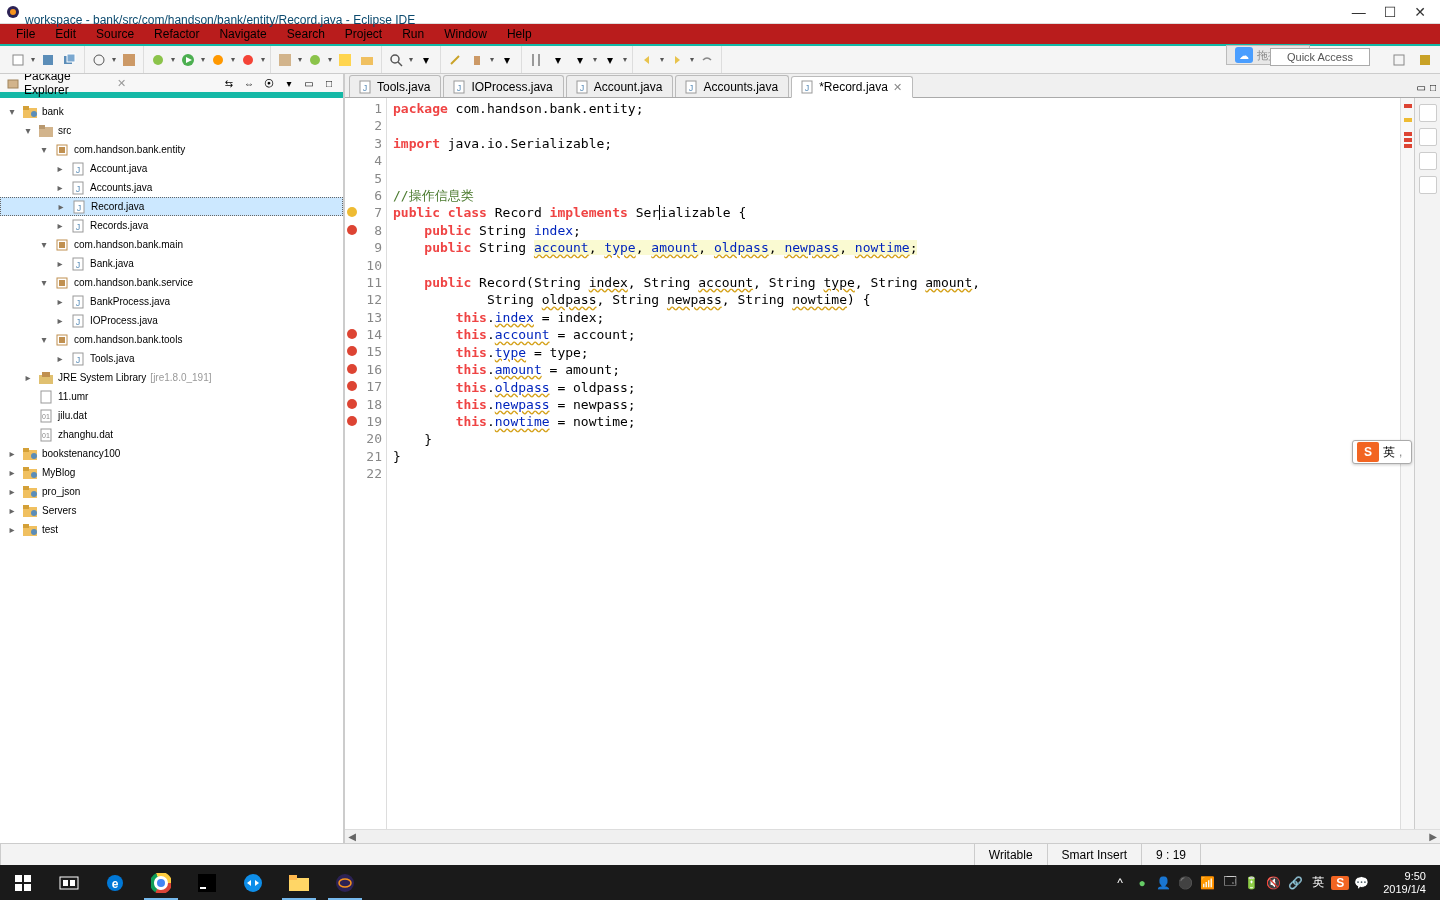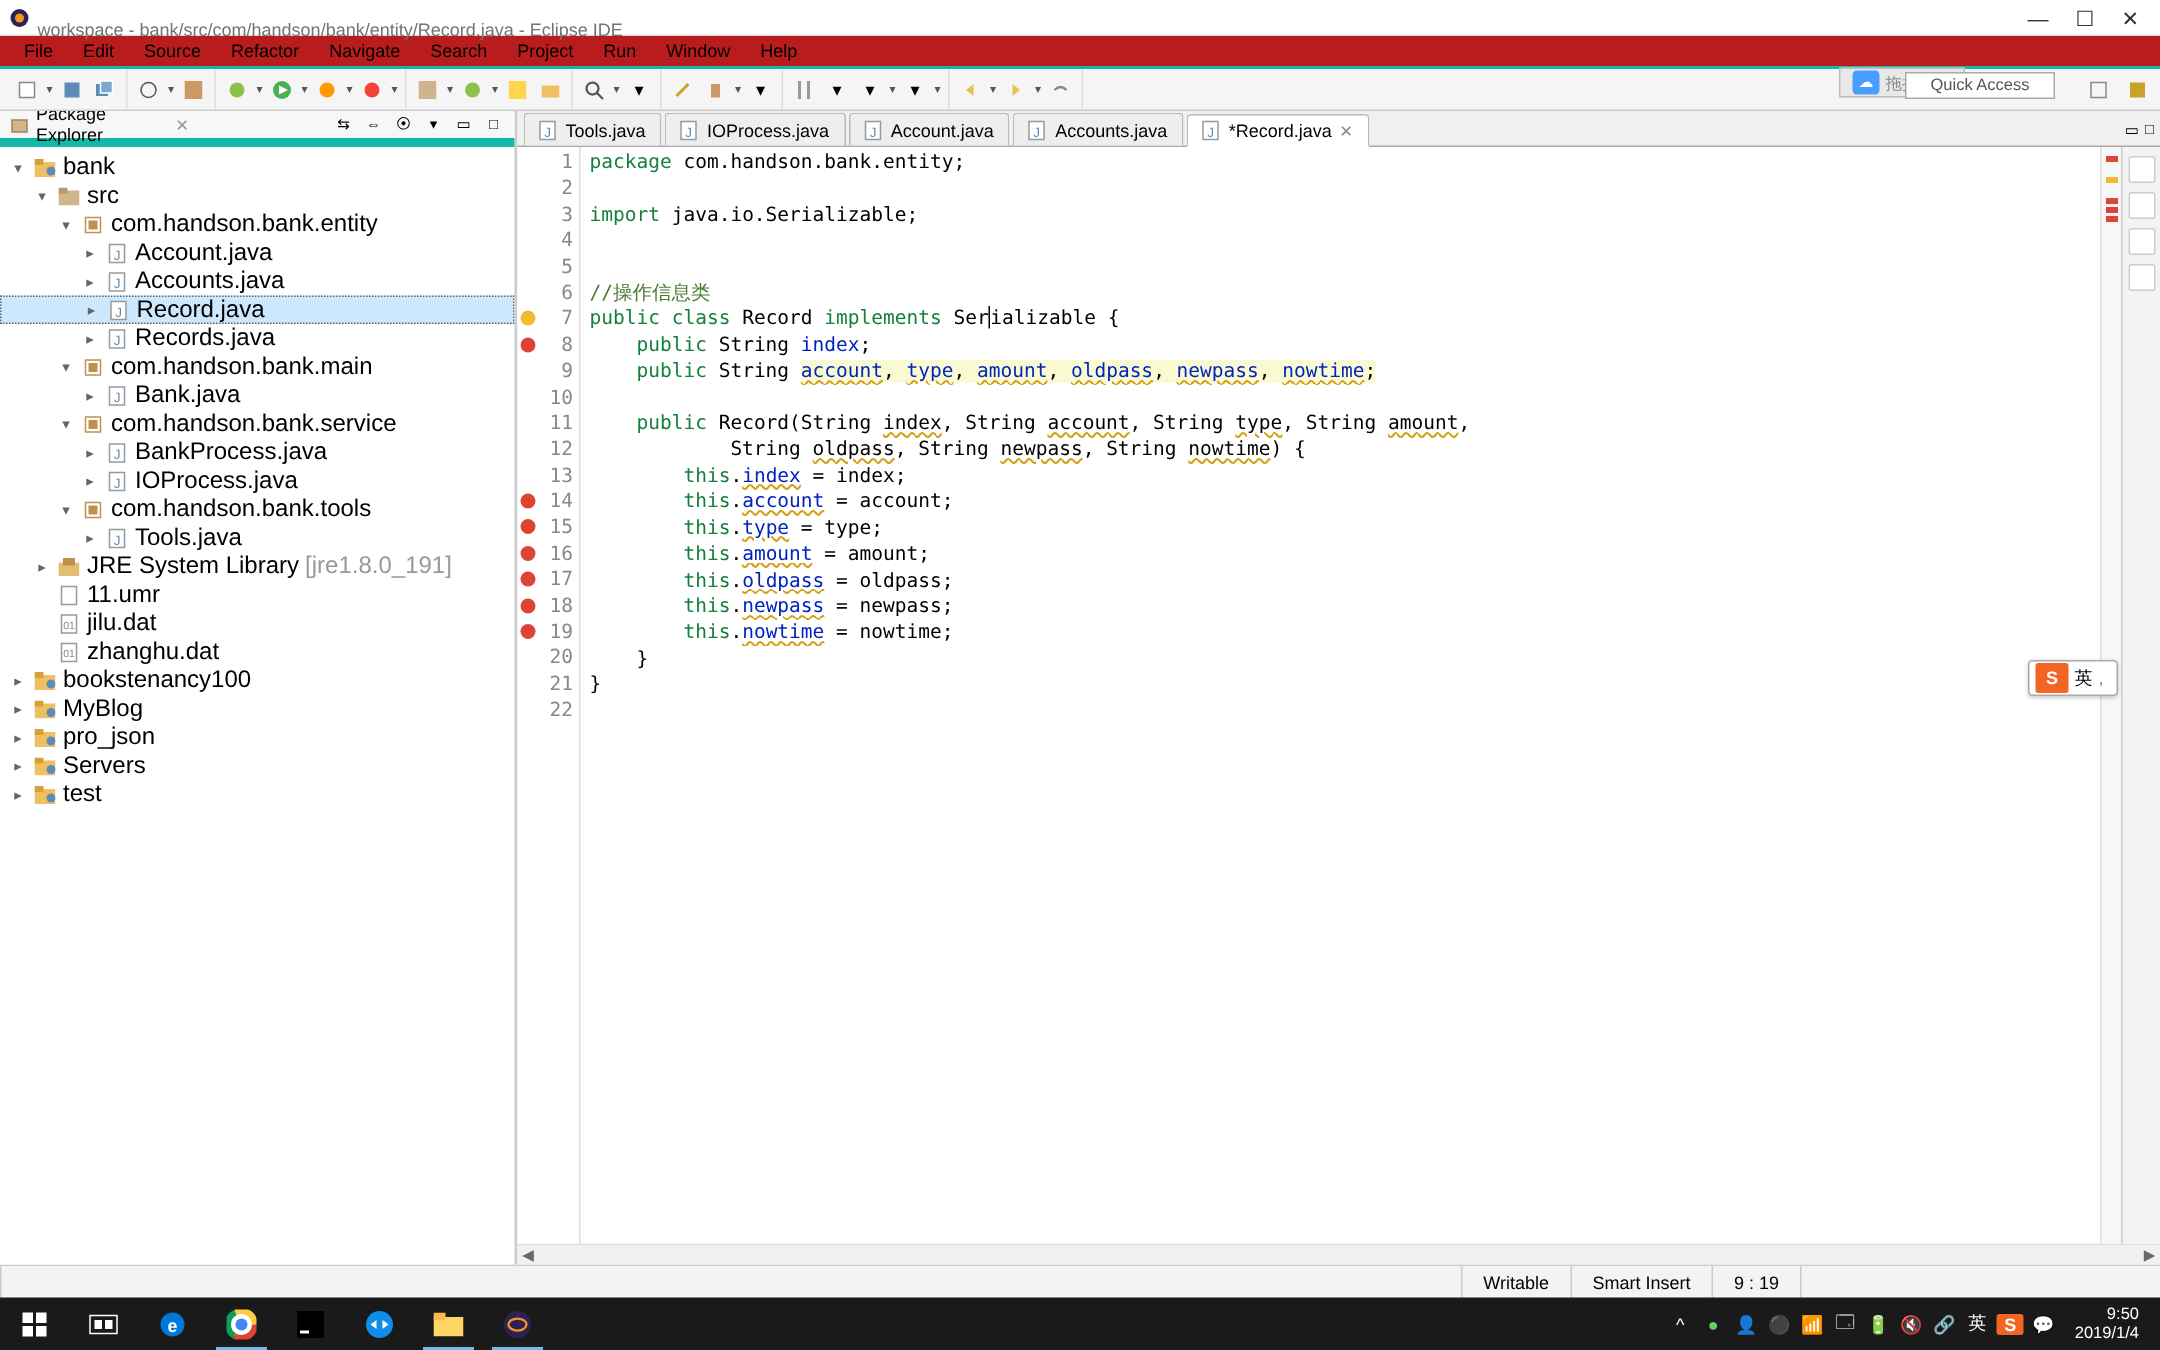--- a/index.html
+++ b/index.html
@@ -1,21 +1,21 @@
 <!DOCTYPE html>
 <html><head>
 <meta charset="utf-8">
 <style>
 * { box-sizing: border-box; margin: 0; padding: 0; }
 body { font-family: "Segoe UI", Tahoma, sans-serif; font-size: 12px; background: #f0f0f0; overflow: hidden; width: 1440px; height: 900px; position: relative; }
 
 
 .titlebar { height: 24px; background: #fff; display: flex; align-items: center; padding: 0 6px; border-bottom: 1px solid #ddd; }
 .titlebar .icon { width: 14px; height: 14px; margin-right: 5px; }
-.titlebar .title { flex: 1; font-size: 12px; color: #737373; margin-top: 16px; }
+.titlebar .title { flex: 1; font-size: 12px; color: #0c4a6e; margin-top: 16px; }
 .titlebar .winbtns { display: flex; gap: 18px; padding-right: 8px; }
 .titlebar .winbtns span { cursor: pointer; font-size: 14px; color: #333; }
 
 
 .menubar { height: 22px; background: #b91c1c; display: flex; align-items: center; padding: 0 6px; border-bottom: 2px solid #14b8a6; }
 .menubar span { padding: 2px 10px; cursor: pointer; font-size: 12px; }
 
 
 .toolbar { height: 28px; background: #f5f5f5; display: flex; align-items: center; padding: 0 4px; border-bottom: 1px solid #ccc; position: relative; }
 .tb-group { display: flex; align-items: center; padding: 0 3px; border-right: 1px solid #ddd; height: 100%; }
@@ -32,38 +32,38 @@
 
 .pkg-explorer { width: 345px; border-right: 2px solid #ccc; background: #fff; display: flex; flex-direction: column; }
 .pkg-header { height: 24px; display: flex; align-items: center; padding: 0 6px; border-bottom: 6px solid #14b8a6; background: #f7f7f7; }
 .pkg-header .pkg-title { flex: 1; font-size: 12px; }
 .pkg-header .hicon { width: 16px; height: 16px; margin-left: 4px; cursor: pointer; display:flex; align-items:center; justify-content:center; font-size:10px;}
 .pkg-tree { flex: 1; overflow: auto; padding: 4px 0; }
 .tree-item { display: flex; align-items: center; height: 19px; padding-left: 6px; cursor: pointer; white-space: nowrap; }
 .tree-item.selected { background: #cce8ff; border: 1px dotted #666; }
 .tree-toggle { width: 12px; font-size: 10px; color: #666; text-align: center; }
 .tree-icon { width: 16px; height: 14px; margin: 0 4px; display:inline-flex; align-items:center; justify-content:center; }
-.tree-label { font-size: 16px; }
+.tree-label { font-size: 10px; }
 .tree-label.jre { color: #999; margin-left:4px;}
 .indent1{padding-left:22px;} .indent2{padding-left:38px;} .indent3{padding-left:54px;}
 
 
 .editor-area { flex: 1; display: flex; flex-direction: column; position: relative; }
 .editor-tabs { height: 24px; display: flex; align-items: flex-end; background: #f0f0f0; border-bottom: 1px solid #aaa; padding-left: 4px; }
 .etab { height: 22px; padding: 0 10px 0 8px; display: flex; align-items: center; gap: 5px; background: #eee; border: 1px solid #bbb; border-bottom: none; margin-right: 2px; font-size: 12px; cursor: pointer; border-radius: 3px 3px 0 0;}
 .etab.active { background: #fff; border-bottom: 1px solid #fff; margin-bottom:-1px; }
 .etab .close { font-size: 11px; color: #888; cursor: pointer; }
 .editor-body { flex: 1; display: flex; background: #fff; position: relative; }
 .gutter { width: 42px; background: #fff; border-right: 1px solid #ddd; text-align: right; padding: 2px 4px 2px 0; font-family: Consolas, monospace; font-size: 13px; color: #888; line-height: 17.4px; position:relative;}
 .gutter .ln { height: 17.4px; position:relative; }
 .gutter .mark { position:absolute; left:2px; width:10px; height:10px; border-radius:50%; top:3px;}
 .gutter .mark.err { background:#d43; }
 .gutter .mark.warn { background:#eb3; }
 .code { flex: 1; font-family: Consolas, monospace; font-size: 13px; line-height: 17.4px; padding: 2px 6px; white-space: pre; color: #000; overflow:hidden; }
-.code .kw { color: #15803d; font-weight: normal; }
+.code .kw { color: #ef4444; font-weight: bold; }
 .code .cm { color: #4a7a2e; }
 .code .fld { color: #0024bd; }
 .code .wavy { text-decoration: underline wavy #d4a017; }
 .code .hl { background: #fafad2; }
 .code .text-cursor{ display:inline-block; width:1px; height:15px; background:#000; vertical-align:middle; position:relative; top:-1px;}
 .overview { width: 14px; background: #f7f7f7; border-left: 1px solid #ddd; position:relative;}
 .overview .om{ position:absolute; width:8px; height:4px; left:3px;}
 .right-toolbar { width: 26px; background: #f3f3f3; border-left: 1px solid #ccc; display:flex; flex-direction:column; align-items:center; gap:6px; padding-top:6px;}
 .right-toolbar .rt-btn{ width:18px; height:18px; border:1px solid #ccc; border-radius:2px; cursor:pointer; background:#fff;}
 .hscroll { height:14px; background:#f0f0f0; border-top:1px solid #ddd; display:flex; align-items:center;}

